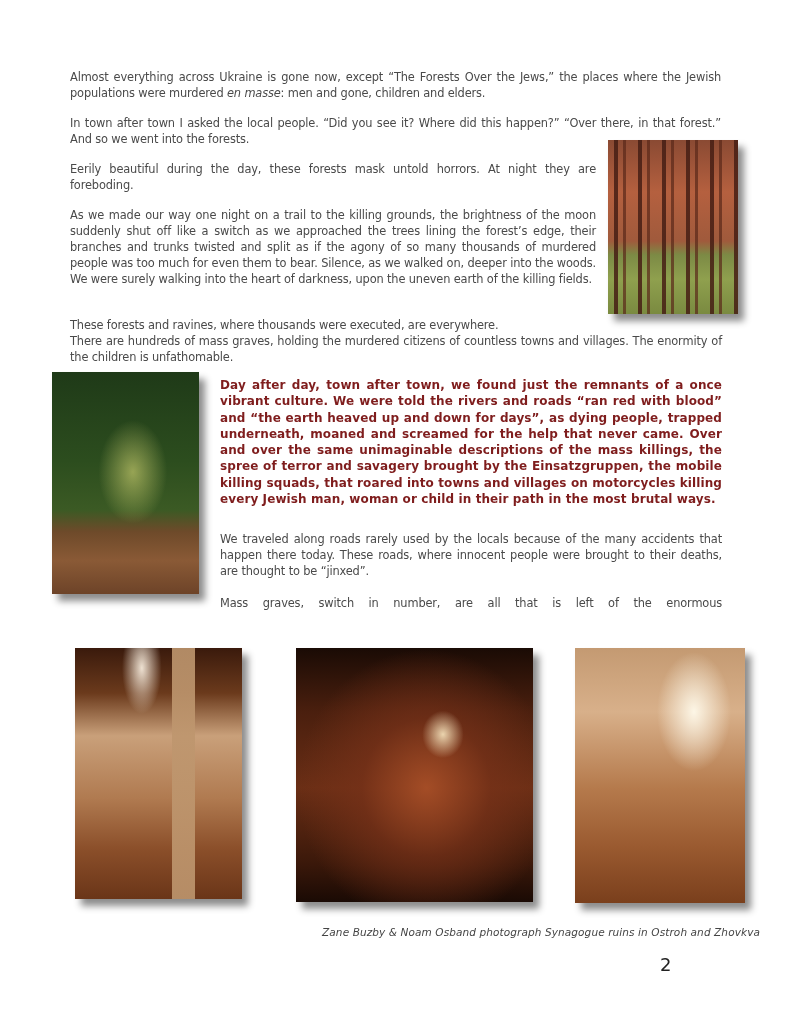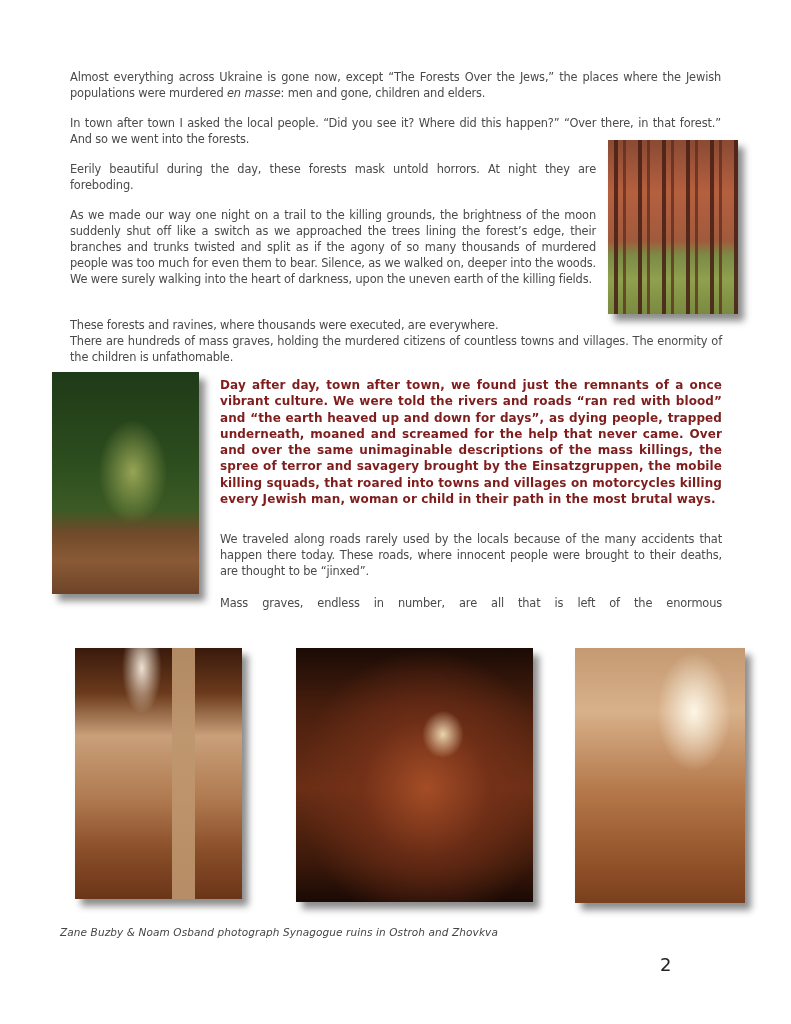--- a/index.html
+++ b/index.html
@@ -19,21 +19,21 @@
       font-size: 12px; line-height: 16.3px; letter-spacing: 0.1px;
     }
     em { font-style: italic; }
     .photo {
       position: absolute;
       box-shadow: 6px 7px 7px rgba(0,0,0,0.45);
       overflow: hidden;
     }
     .caption {
       position: absolute; left: 60px; width: 700px; top: 926px;
-      text-align: left; font-style: italic; font-size: 10.5px;
+      text-align: right; font-style: italic; font-size: 10.5px;
       color: #444; letter-spacing: 0.1px;
     }
     .page-num {
       position: absolute; left: 660px; top: 954px;
       font-size: 18px; color: #222;
     }
     
     .pine {
       background:
         repeating-linear-gradient(90deg,
@@ -85,21 +85,21 @@
   <span style="display:block;">There are hundreds of mass graves, holding the murdered citizens of countless towns and villages. The enormity of the children is unfathomable.</span>
 </p>
 
 <div class="photo path-forest" style="left:52px; top:372px; width:147px; height:222px;"></div>
 
 <p class="p bold" style="left:220px; top:377px; width:502px;">Day after day, town after town, we found just the remnants of a once vibrant culture.  We were told the rivers and roads “ran red with blood” and “the earth heaved up and down for days”, as dying people, trapped underneath, moaned and screamed for the help that never came. Over and over the same unimaginable descriptions of the mass killings, the spree of terror and savagery brought by the Einsatzgruppen, the mobile killing squads, that roared into towns and villages on motorcycles killing every Jewish man, woman or child in their path in the most brutal ways.</p>
 
 <p class="p" style="left:220px; top:531px; width:502px;">We traveled along roads rarely used by the locals because of the many accidents that happen there today. These roads, where innocent people were brought to their deaths, are thought to be “jinxed”.</p>
 
 <p class="p" style="left:70px; top:595px; width:652px;">
-  <span style="display:block; margin-left:150px; text-align:justify; text-align-last:justify;">Mass graves, endless in number, are all that is left of the enormous</span>
+  <span style="display:block; margin-left:150px; text-align:justify; text-align-last:justify;">Mass graves, switch in number, are all that is left of the enormous</span>
 </p>
 
 <div class="photo ruin1" style="left:75px; top:648px; width:167px; height:251px;"></div>
 <div class="photo ruin2" style="left:296px; top:648px; width:237px; height:254px;"></div>
 <div class="photo ruin3" style="left:575px; top:648px; width:170px; height:255px;"></div>
 
 <div class="caption">Zane Buzby &amp; Noam Osband photograph Synagogue ruins in Ostroh and Zhovkva</div>
 
 <div class="page-num">2</div>
 

